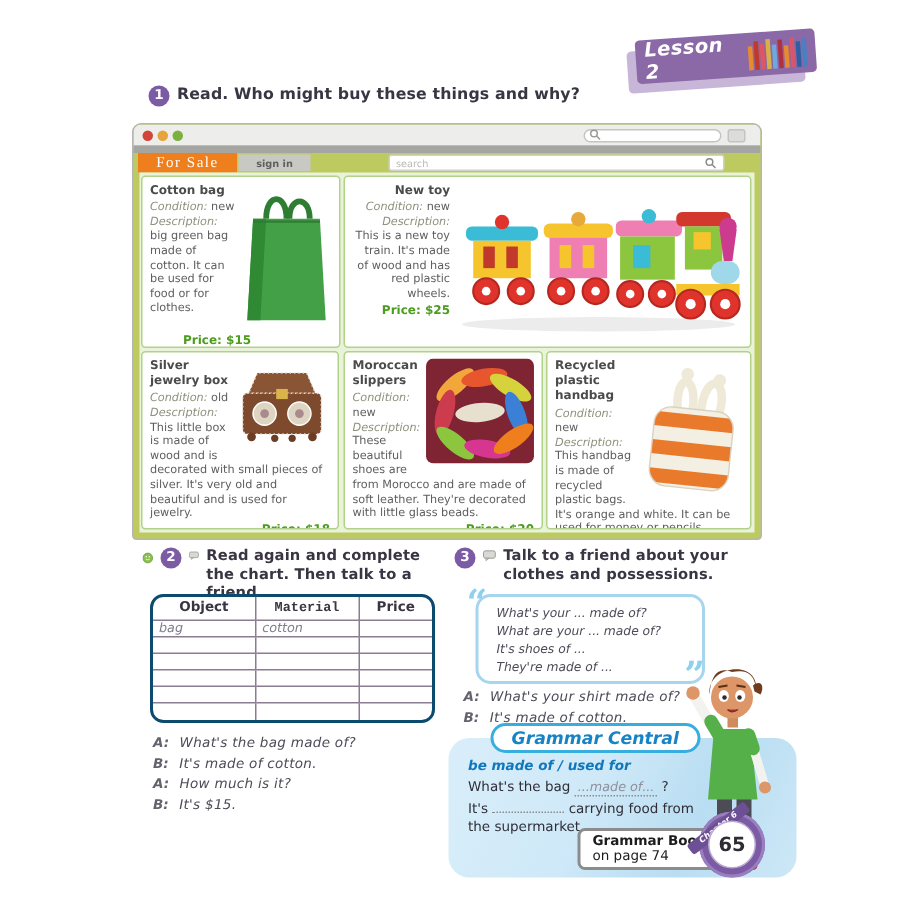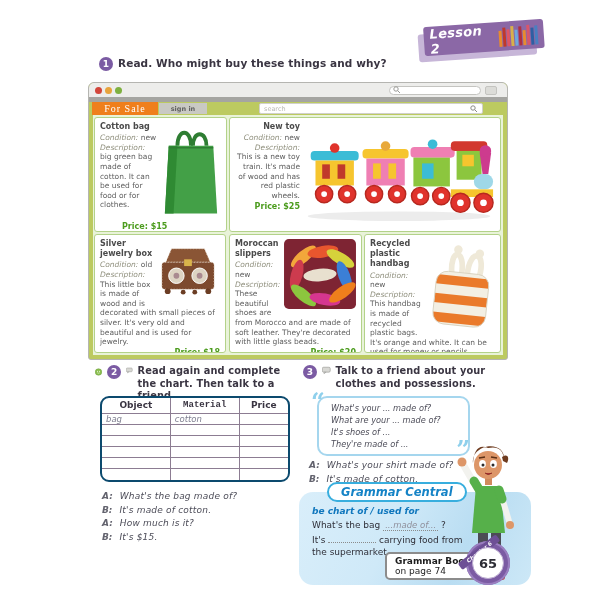--- a/index.html
+++ b/index.html
@@ -423,21 +423,21 @@
   </div>
 
   <div class="dialogue" id="ex3-dialogue">
     <div class="dline"><span class="spk">A:</span><span class="dtx">What's your shirt made of?</span></div>
     <div class="dline"><span class="spk">B:</span><span class="dtx">It's made of cotton.</span></div>
   </div>
 
   <div class="grammar-panel">
     <div class="gc-pill">Grammar Central</div>
     <div class="g-body">
-      <div class="g-topic">be chart of / used for</div>
+      <div class="g-topic">be made of / used for</div>
       <div class="gline">
         <span>What's the bag</span>
         <span class="ans">...made of...</span>
         <span>?</span>
       </div>
       <div class="gline">
         <span>It's</span>
         <span class="ans"></span>
         <span>carrying food from the supermarket.</span>
       </div>

